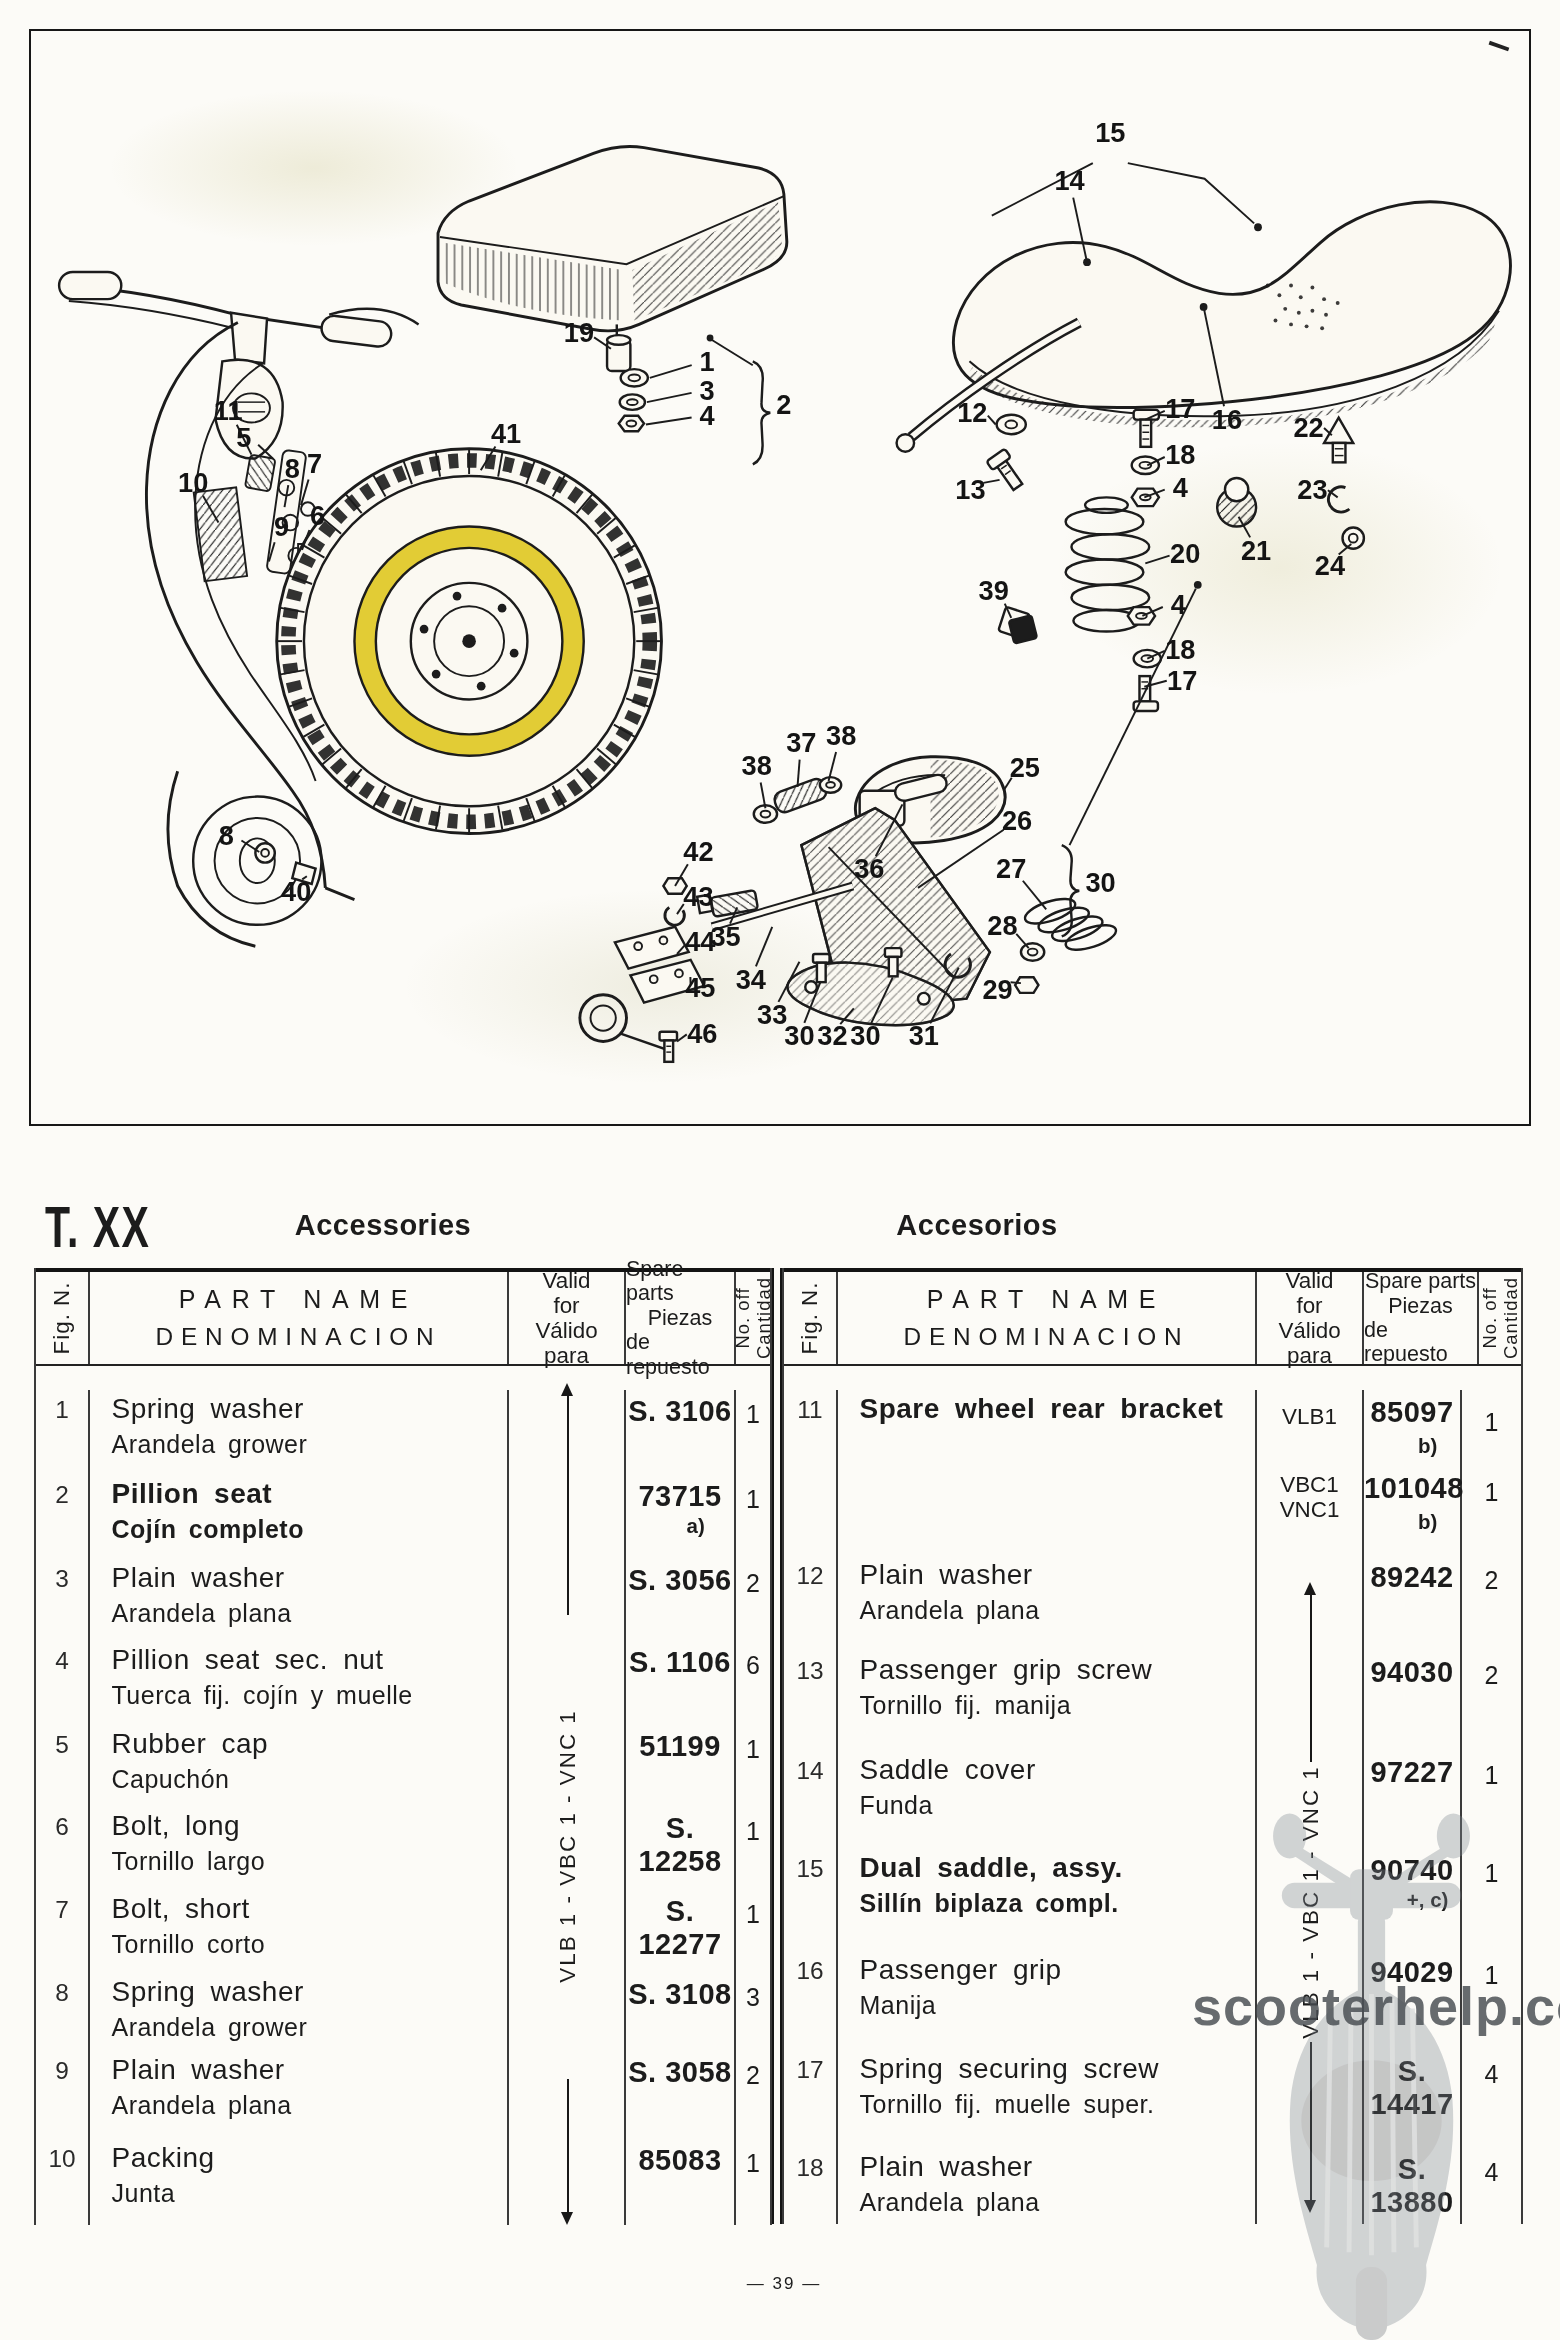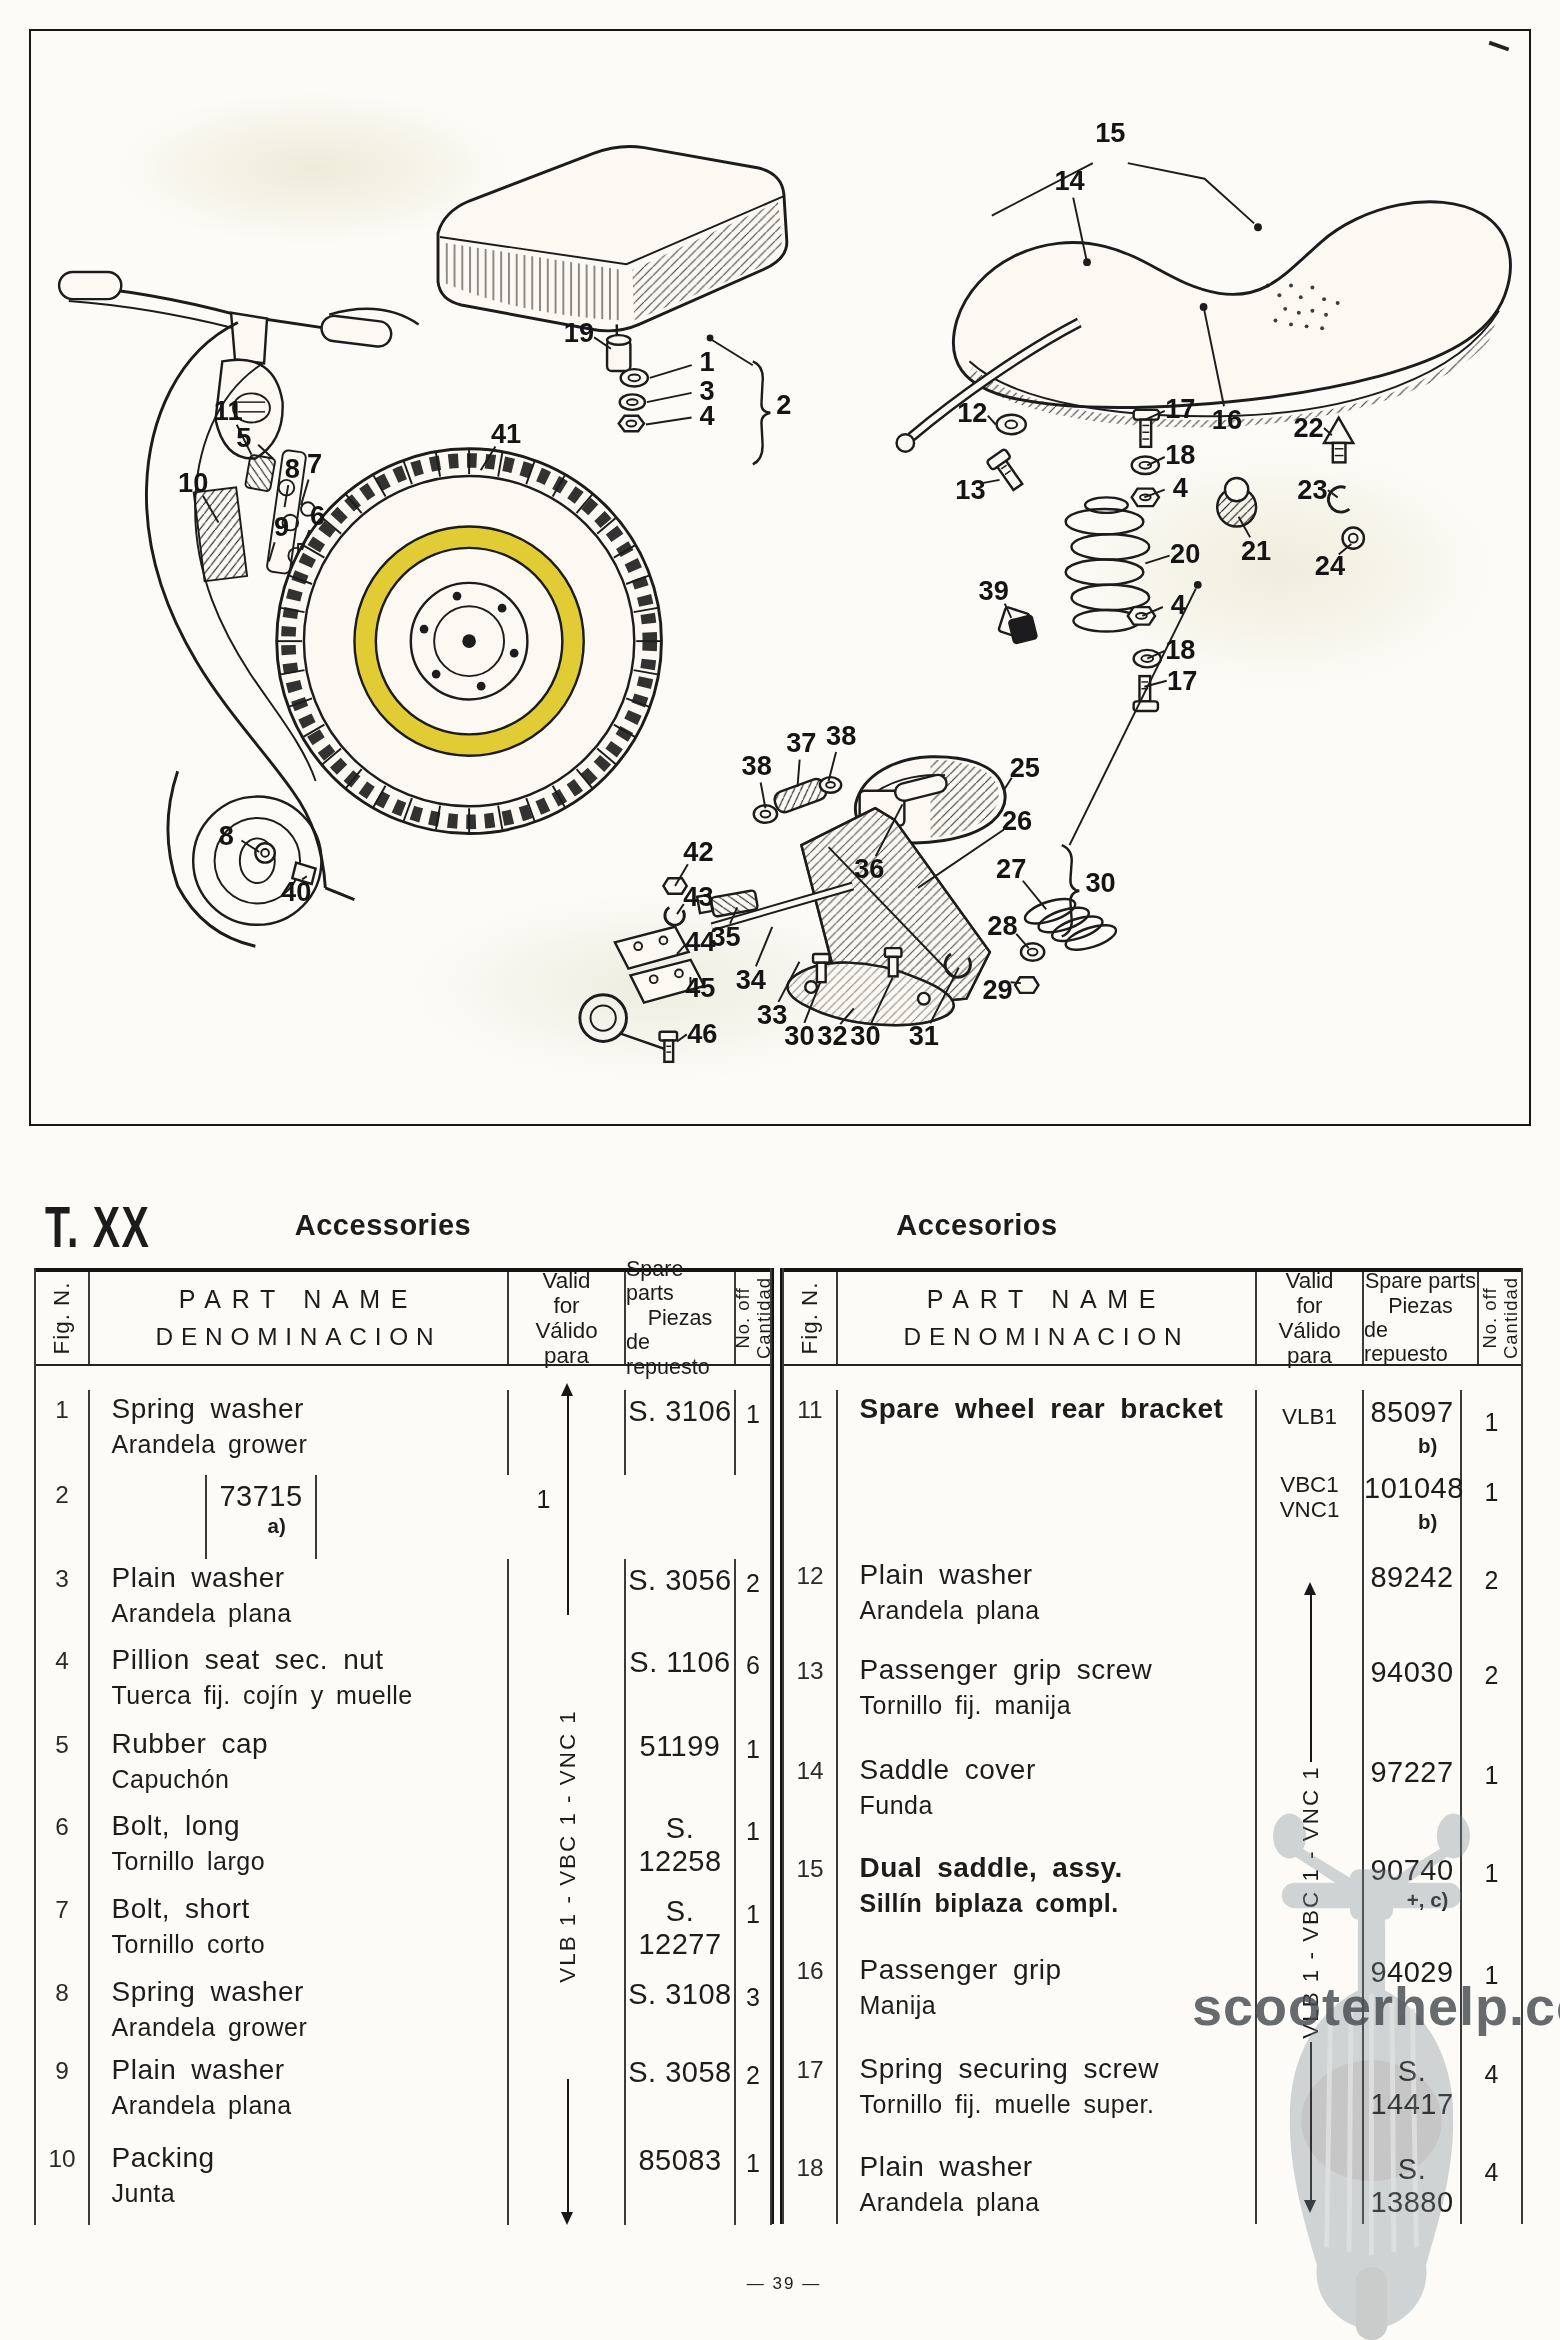--- a/index.html
+++ b/index.html
@@ -51,21 +51,21 @@
   .td:last-child{border-right:none;}
   .td-fig{width:54px;text-align:center;font-size:24.4px;padding-top:5.9px;color:#2a2a2a;}
   .td-name{width:419px;padding:2px 0 0 21.5px;}
   .td-name .nm{font-size:28px;letter-spacing:0.5px;word-spacing:6.8px;line-height:34px;}
   .td-name .nm2{font-size:25px;letter-spacing:0.5px;word-spacing:4.9px;line-height:31px;margin-top:2.9px;}
   .tr.bold .nm,.tr.bold .nm2{font-weight:700;}
   .td-valid{width:117px;}
   #right-table .td-valid{width:107px;font-size:22.4px;}
   .td-part{width:110px;text-align:center;padding-top:4.9px;}
   #right-table .td-part{width:98px;}
-  .pn{font-size:29px;font-weight:400;letter-spacing:0.5px;display:block;}
+  .pn{font-size:29px;font-weight:700;letter-spacing:0.5px;display:block;}
   .note{font-size:20.5px;font-weight:700;display:block;transform:translateX(15.6px);margin-top:1px;}
   .td-qty{flex:1;text-align:center;font-size:25px;padding-top:9.8px;}
   .abs{position:absolute;left:0;right:0;}
   
   .varrow-seg{position:absolute;width:2px;background:#181818;}
   .varrow-head{position:absolute;width:0;height:0;border-left:6.8px solid transparent;
                border-right:6.8px solid transparent;}
   .vh-up{border-bottom:13.7px solid #181818;}
   .vh-dn{border-top:13.7px solid #181818;}
   .varrow-label{position:absolute;display:flex;align-items:center;justify-content:center;}
@@ -526,20 +526,24 @@
             <div class="nm2">Arandela grower</div>
           </div>
           <div class="td td-valid"></div>
           <div class="td td-part">
             <span class="pn">S. 3106</span>
           </div>
           <div class="td td-qty">1</div>
         </div>
         <div class="tr bold" style="height: 84px;">
           <div class="td td-fig">2</div>
+          <div class="td td-name">
+            <div class="nm">Pillion seat</div>
+            <div class="nm2">Cojín completo</div>
+          </div>
           <div class="td td-valid"></div>
           <div class="td td-part">
             <span class="pn">73715</span>
             <span class="note">a)</span>
           </div>
           <div class="td td-qty">1</div>
         </div>
         <div class="tr" style="height: 82px;">
           <div class="td td-fig">3</div>
           <div class="td td-name">

